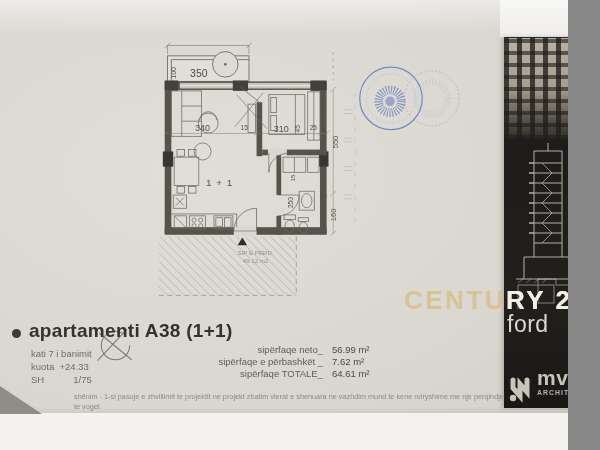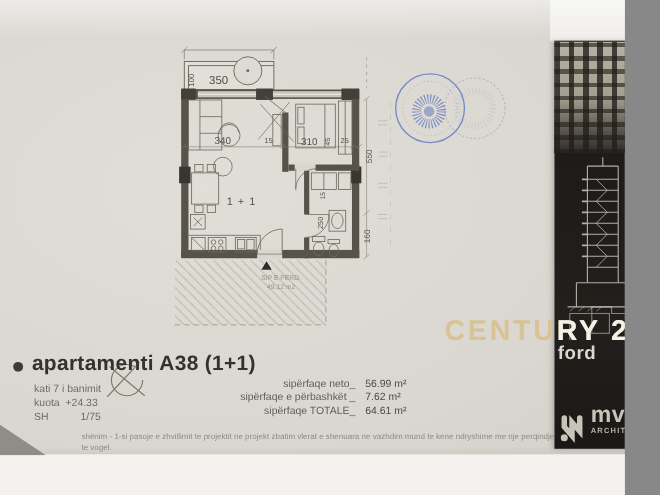--- a/index.html
+++ b/index.html
@@ -29,21 +29,21 @@
   .section-svg{position:absolute;left:0;top:102px;width:89px;height:269px;}
   .mvm{position:absolute;left:5px;bottom:5px;width:84px;height:34px;color:#c9c4ba;}
   .mvm-icon{position:absolute;left:0;top:2px;}
   .mvm-text{position:absolute;left:28px;top:-2px;font-size:21px;font-weight:bold;letter-spacing:.5px;line-height:22px;}
   .mvm-sub{position:absolute;left:28px;top:20px;font-size:6.8px;letter-spacing:1.1px;font-weight:bold;color:#b9b4aa;}
 
   
   .wm{position:absolute;left:404px;top:285px;z-index:5;font-weight:bold;font-size:26px;
       letter-spacing:2.5px;white-space:nowrap;color:#d9c294;}
   .wm.white{color:#f3f0e9;clip-path:inset(-6px -200px -6px 101px);}
-  .wm-sub{position:absolute;left:507px;top:311px;z-index:5;font-size:17px;color:#dcd8d0;letter-spacing:.5px;font-weight:bold;}
+  .wm-sub{position:absolute;left:507px;top:311px;z-index:5;font-size:23px;color:#dcd8d0;letter-spacing:.5px;}
 
   
   .doc-bullet{position:absolute;left:12px;top:329px;width:9px;height:9px;border-radius:50%;background:#3c3b38;z-index:3;}
   .doc-title{position:absolute;left:29px;top:320px;font-size:19px;font-weight:bold;color:#33322f;letter-spacing:.3px;z-index:3;}
   .doc-info{position:absolute;left:31px;top:348px;font-size:9.5px;line-height:12.8px;color:#6e6c67;white-space:pre;z-index:3;}
   .areas{position:absolute;left:152px;top:344px;width:230px;z-index:3;font-size:9.5px;line-height:11.8px;color:#5f5d58;}
   .area-row{display:flex;}
   .area-label{flex:1;text-align:right;}
   .area-value{width:50px;text-align:left;margin-left:9px;color:#4c4a45;}
   .notes{position:absolute;left:74px;top:392px;width:430px;font-size:7.3px;line-height:10.2px;color:#8d8a83;z-index:3;}

